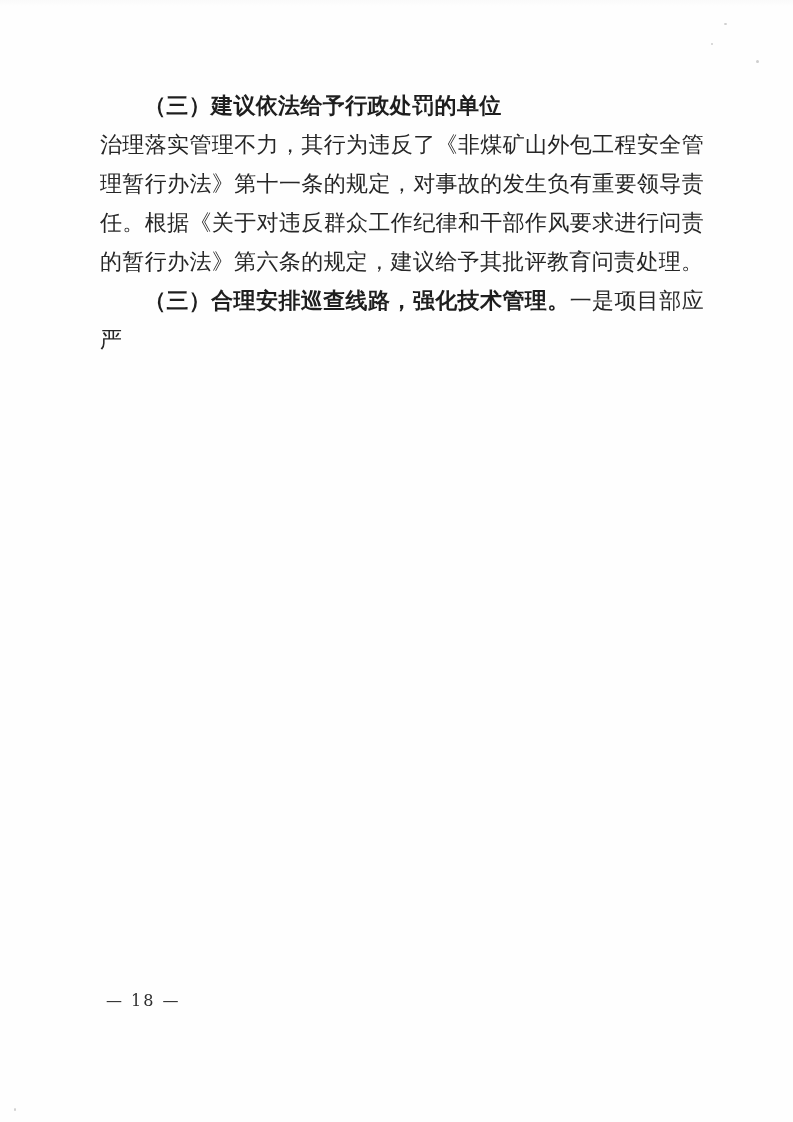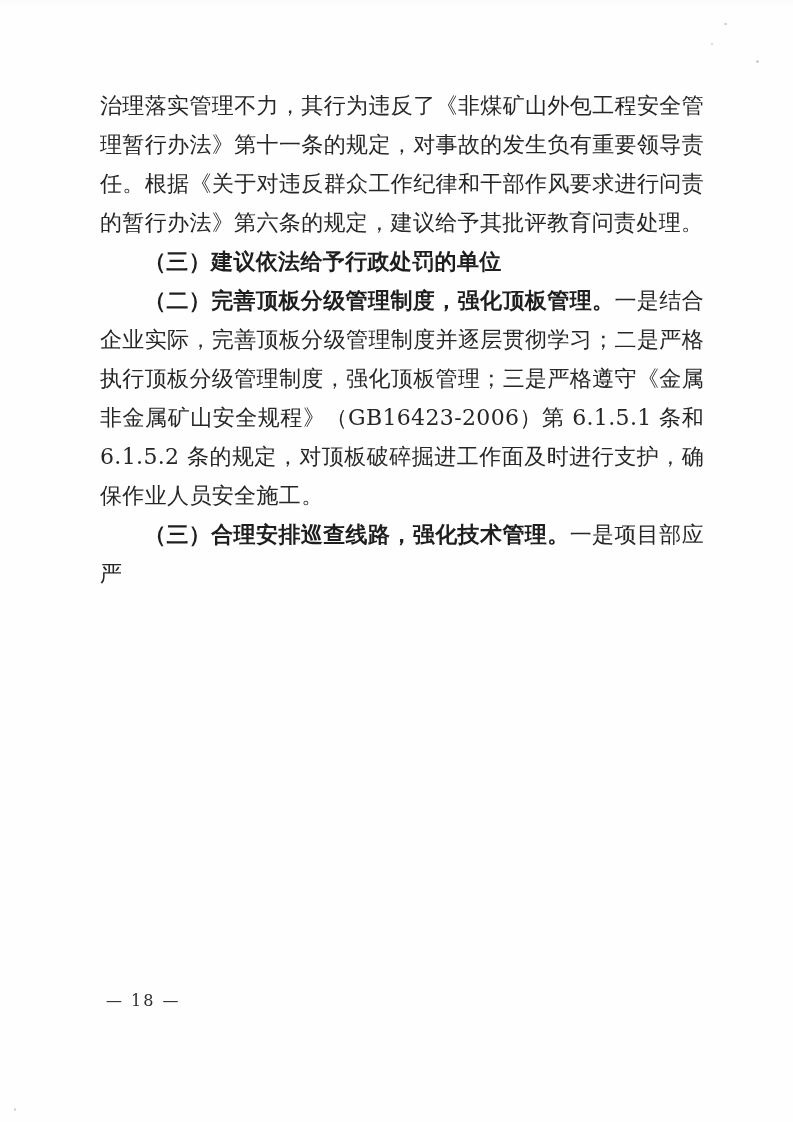--- a/index.html
+++ b/index.html
@@ -65,23 +65,22 @@
   .speck.s2 { left: 711px; top: 43px;  width: 2px; height: 2px; }
   .speck.s3 { left: 756px; top: 60px;  width: 3px; height: 3px; }
   .speck.s4 { left: 14px;  top: 1108px; width: 2px; height: 3px; }
 </style>
 </head>
 <body>
 
 <div class="page">
 
   <div class="doc-body">
+      <p class="para indent heading"><span class="seg bold">（三）建议依法给予行政处罚的单位</span></p>
       <p class="para"><span class="seg">治理落实管理不力，其行为违反了《非煤矿山外包工程安全管理暂行办法》第十一条的规定，对事故的发生负有重要领导责任。根据《关于对违反群众工作纪律和干部作风要求进行问责的暂行办法》第六条的规定，建议给予其批评教育问责处理。</span></p>
-      <p class="para indent heading"><span class="seg bold">（三）建议依法给予行政处罚的单位</span></p>
-      <p class="para indent"><span class="seg bold">（二）完善顶板分级管理制度，强化顶板管理。</span><span class="seg">一是结合企业实际，完善顶板分级管理制度并逐层贯彻学习；二是严格执行顶板分级管理制度，强化顶板管理；三是严格遵守《金属非金属矿山安全规程》（GB16423-2006）第 6.1.5.1 条和 6.1.5.2 条的规定，对顶板破碎掘进工作面及时进行支护，确保作业人员安全施工。</span></p>
       <p class="para indent"><span class="seg bold">（三）合理安排巡查线路，强化技术管理。</span><span class="seg">一是项目部应严</span></p>
     </div>
 
   <div class="page-footer">— 18 —</div>
 
   <div class="speck s1"></div>
   <div class="speck s2"></div>
   <div class="speck s3"></div>
   <div class="speck s4"></div>
 

